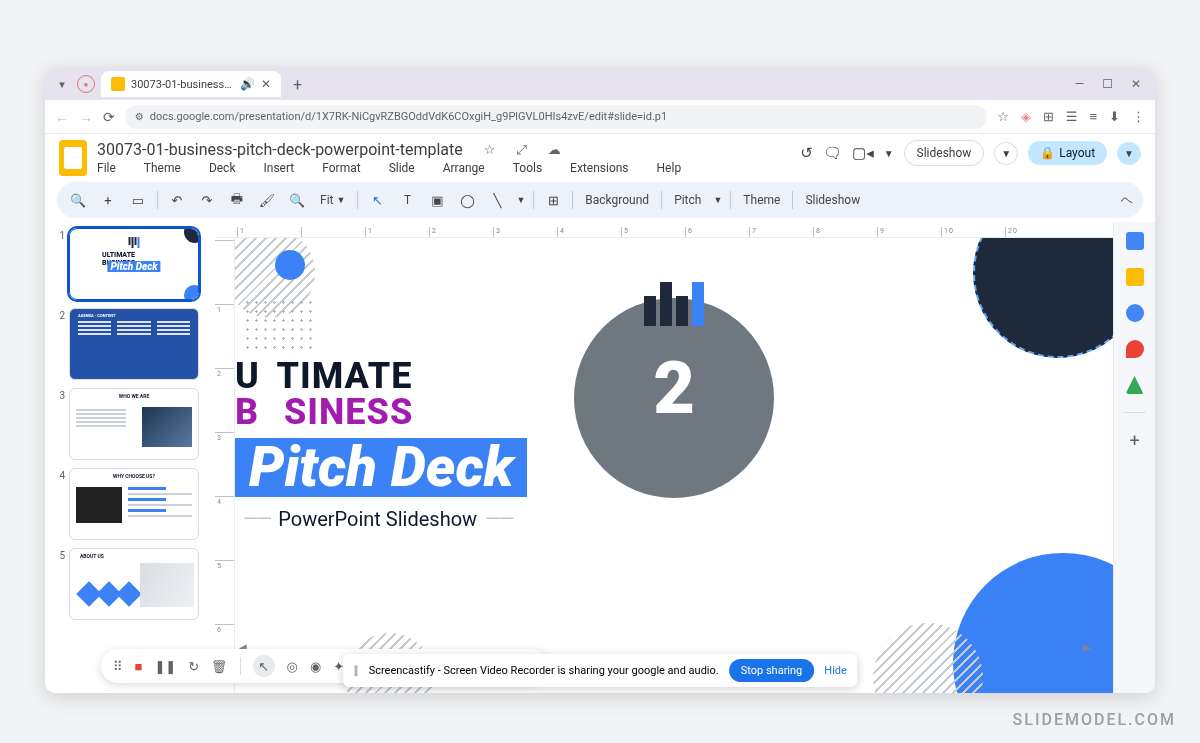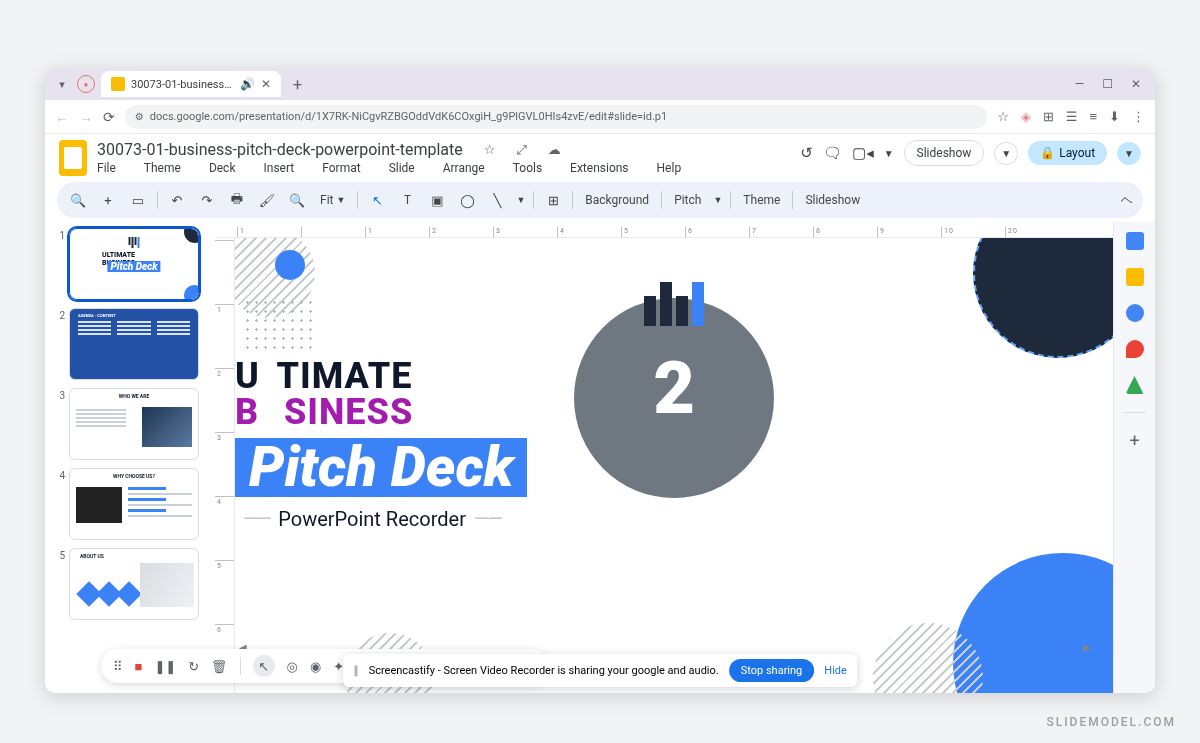--- a/index.html
+++ b/index.html
@@ -101,21 +101,21 @@
 
 
 .share-bar { position: absolute; bottom: 6px; left: 50%; transform: translateX(-50%); background: #fff; border-radius: 6px; box-shadow: 0 2px 10px rgba(0,0,0,0.18); display: flex; align-items: center; gap: 10px; padding: 5px 10px; font-size: 11px; z-index:6;}
 .share-btn { background: #1a73e8; color: #fff; border-radius: 14px; padding: 5px 12px; cursor: pointer; font-size: 11px;}
 .hide-link { color: #1a73e8; cursor: pointer; font-size: 11px;}
 
 
 .hscroll { position:absolute; left:190px; right:60px; bottom:40px; height:12px; display:flex; align-items:center; }
 .hscroll .arrow { font-size:10px; color:#80868b; padding:0 4px; cursor:pointer;}
 .hscroll .track { flex:1; height:8px; }
-.watermark { position: absolute; right: 24px; bottom: 14px; font-size: 12px; letter-spacing: 2px; color: #9aa0a6; font-weight: 500; margin-top: 44px;}
+.watermark { position: absolute; right: 24px; bottom: 14px; font-size: 16px; letter-spacing: 2px; color: #9aa0a6; font-weight: 500; margin-top: 44px;}
 
 
 .th1 .m-title { position:absolute; left:50%; top:22px; transform:translateX(-50%); font-weight:800; font-size:7px; color:#0f172a;}
 .th1 .m-pitch { position:absolute; left:50%; top:32px; transform:translateX(-50%); font-weight:900; font-size:10px; color:#fff; background:#3b82f6; padding:0 3px; font-style:italic;}
 .th1 .m-c1 { position:absolute; right:-8px; top:-8px; width:22px; height:22px; border-radius:50%; background:#1e293b;}
 .th1 .m-c2 { position:absolute; right:-6px; bottom:-6px; width:20px; height:20px; border-radius:50%; background:#3b82f6;}
 .th1 .m-logo { position:absolute; left:50%; top:8px; transform:translateX(-50%); display:flex; gap:1px;}
 .th1 .m-logo div{ width:2px; background:#1e293b;}
 .th2 { background:#2452a6; }
 .th2 .cols { position:absolute; inset:12px 8px 12px 8px; display:flex; gap:6px;}
@@ -379,21 +379,21 @@
                 <div class="logo-bar" style="height:44px; background:#3b82f6;"></div>
               </div>
             </div>
 
             <div class="ctr" style="top:120px;">
               <div class="t-ultimate"><span>U</span><span style="opacity:0;">L</span><span>TIMATE</span></div>
               <div class="t-business"><span>B</span><span style="opacity:0;">U</span><span>SINESS</span></div>
             </div>
             <div class="ctr" style="top:200px;">
               <span class="t-pitch">Pitch Deck</span>
-              <div class="t-sub">PowerPoint Recorder</div>
+              <div class="t-sub">PowerPoint Slideshow</div>
             </div>
           </div>
         </div>
       </div>
     </div>
 
     <div class="side-panel">
       <div class="sp-ico" style="background:#4285f4;"></div>
       <div class="sp-ico" style="background:#fbbc04;"></div>
       <div class="sp-ico" style="background:#4285f4; border-radius:50%;"></div>

